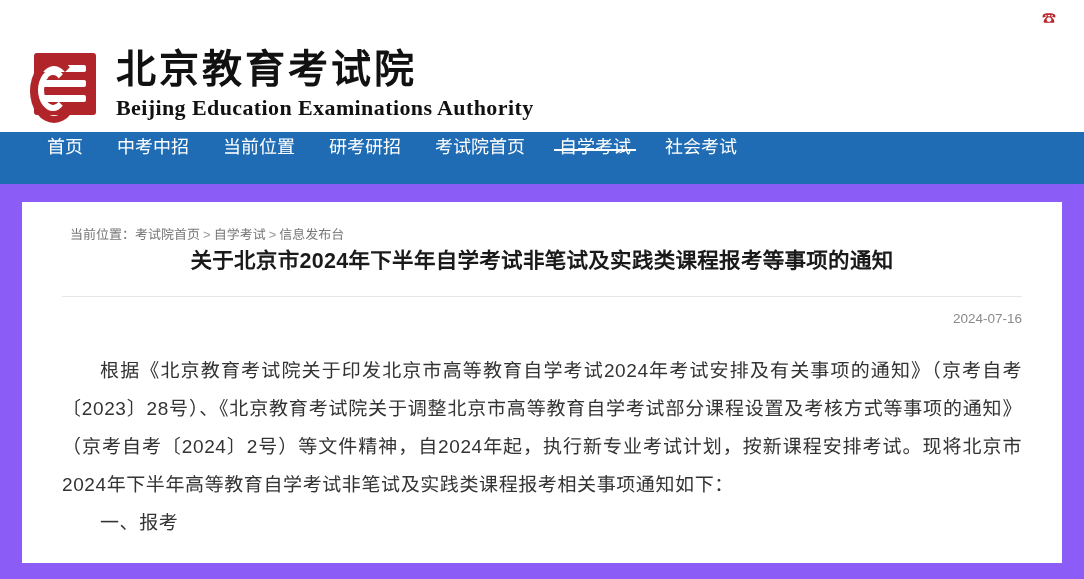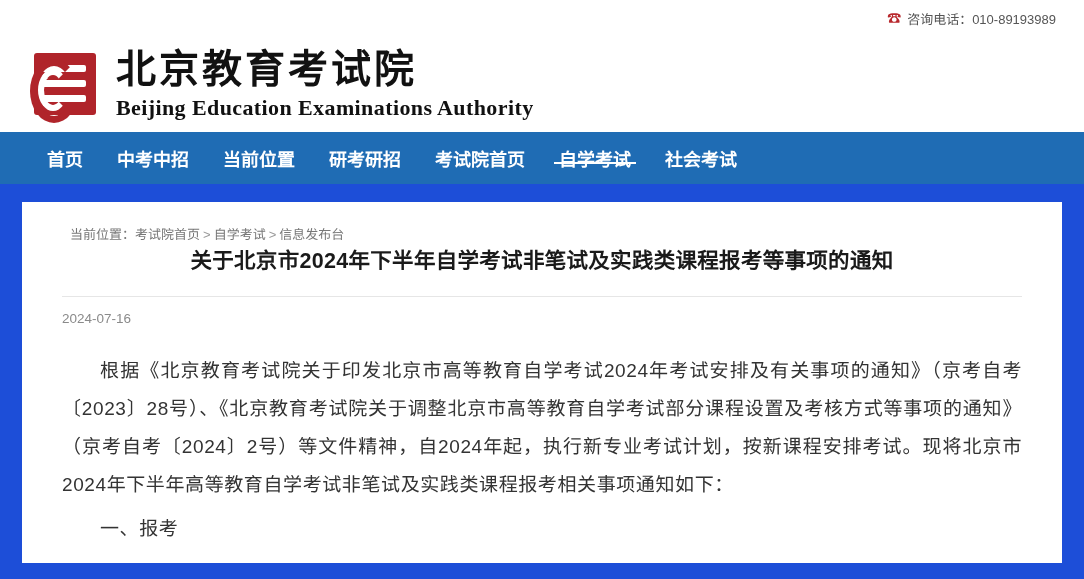--- a/index.html
+++ b/index.html
@@ -112,24 +112,23 @@
     letter-spacing: 0.4px;
     color: #111;
     margin-top: 4px;
   }
 
   
   .nav {
     height: 52px;
     background: #1f6cb4;
     display: flex;
-    align-items: center;
+    align-items: flex-start;
     padding-left: 30px;
     box-sizing: border-box;
-    font-weight: bold;
   }
   .nav-item {
     display: flex;
     align-items: center;
     color: #ffffff;
     font-size: 18px;
     padding: 0 17px;
     position: relative;
     cursor: pointer;
     white-space: nowrap;
@@ -139,21 +138,21 @@
     position: absolute;
     left: 12px;
     right: 12px;
     bottom: 7px;
     height: 2px;
     background: #ffffff;
   }
 
   
   .page {
-    background: #1d4ed8;
+    background: #8b5cf6;
     padding: 18px 0 16px 0;
     height: calc(579px - 36px - 96px - 52px);
     box-sizing: border-box;
   }
   .card {
     background: #ffffff;
     margin: 0 22px;
     padding: 22px 40px 0 40px;
     box-sizing: border-box;
     height: 100%;
@@ -171,43 +170,42 @@
     font-weight: bold;
     color: #1a1a1a;
     letter-spacing: 0.3px;
   }
   .rule {
     border: 0;
     border-top: 1px solid #e6e6e6;
     margin: 22px 0 0 0;
   }
   .doc-date {
-    text-align: left;
+    text-align: right;
     font-size: 13.5px;
     color: #8a8a8a;
     margin-top: 14px;
   }
   .doc-body {
     margin-top: 26px;
     font-size: 19px;
     line-height: 2.0;
     color: #333;
     text-align: justify;
     letter-spacing: 0.6px;
   }
   .doc-body p { margin: 0; text-indent: 2em; }
-  .doc-body p.section { margin-top: 6px; }
+  .doc-body p.section { }
 </style>
 </head>
 <body>
 
 <div class="topbar">
   <div class="phone">
     <span class="phone-icon">☎</span>
-    <span>咨询电话：010-89193989</span>
   </div>
 </div>
 
 <div class="header">
   <div class="logo-mark">
     <div class="sq"></div>
     <div class="sw1"></div>
     <div class="sw2"></div>
     <div class="sw3"></div>
     <div class="arc"></div>

